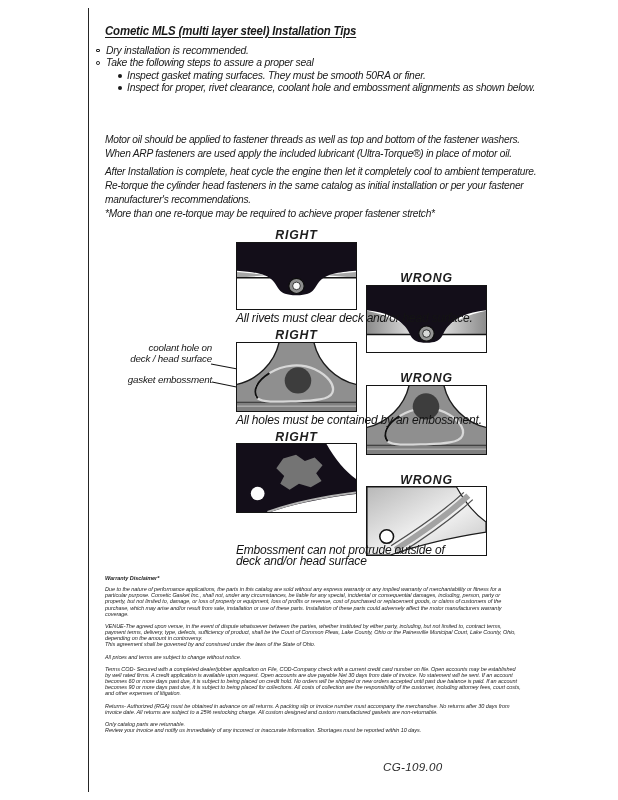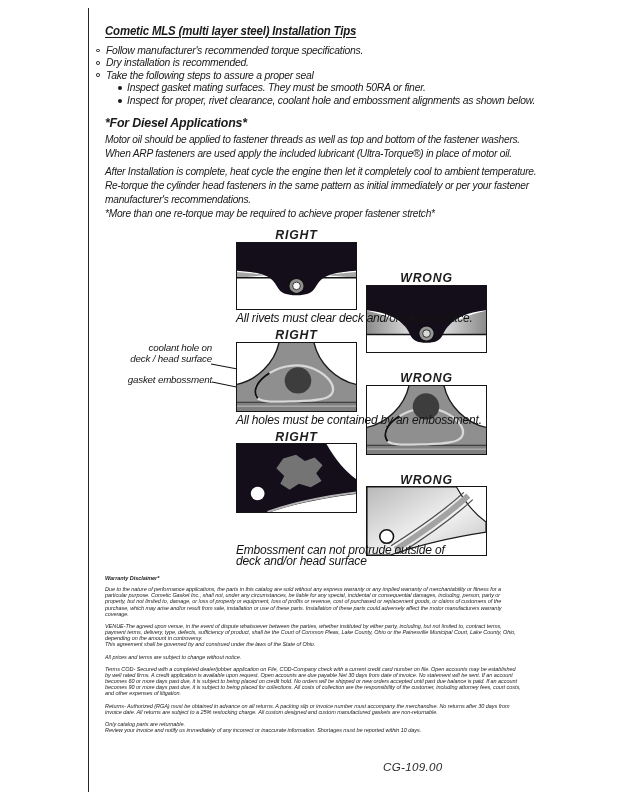--- a/index.html
+++ b/index.html
@@ -65,30 +65,29 @@
 </head>
 <body>
 
 <div class="page">
 
   <div class="abs edge-rule"></div>
 
   <div class="abs doc-title">Cometic MLS (multi layer steel) Installation Tips</div>
 
   <div class="abs tips-list">
-    <div class="tip"><span class="mk-o"></span><span>Follow manufacturer's recommended torque specifications.</span></div>
+    <div class="tip"><span class="mk-o"></span></div>
     <div class="tip"><span class="mk-o"></span><span>Dry installation is recommended.</span></div>
     <div class="tip"><span class="mk-o"></span><span>Take the following steps to assure a proper seal</span></div>
     <div class="tip sub"><span class="mk-f"></span><span>Inspect gasket mating surfaces.  They must be smooth 50RA or finer.</span></div>
     <div class="tip sub"><span class="mk-f"></span><span>Inspect for proper, rivet clearance, coolant hole and embossment alignments as shown below.</span></div>
   </div>
 
-  <div class="abs diesel-heading">*For Diesel Applications*</div>
   <div class="abs body-para p-oil">Motor oil should be applied to fastener threads as well as top and bottom of the fastener washers. When ARP fasteners are used apply the included lubricant (Ultra-Torque®) in place of motor oil.</div>
-  <div class="abs body-para p-retorque">After Installation is complete, heat cycle the engine then let it completely cool to ambient temperature. Re-torque the cylinder head fasteners in the same pattern as initial immediately or per your fastener manufacturer's recommendations.</div>
+  <div class="abs body-para p-retorque">After Installation is complete, heat cycle the engine then let it completely cool to ambient temperature. Re-torque the cylinder head fasteners in the same catalog as initial installation or per your fastener manufacturer's recommendations.</div>
   <div class="abs body-para p-note">*More than one re-torque may be required to achieve proper fastener stretch*</div>
 
   <div class="abs diag-label bx-l lbl-row1">RIGHT</div>
   <div class="abs diag-label bx-r lbl-row1">WRONG</div>
 
   <div class="abs diag-box h68 bx-l box-row1">
     <svg viewBox="0 0 121 68" preserveAspectRatio="none">
       <rect width="121" height="68" fill="#ffffff"></rect>
       <polygon points="0,30 33,33 0,35.8" fill="#a6a6a6"></polygon>
       <polygon points="121,30 88,33 121,35.8" fill="#a6a6a6"></polygon>

